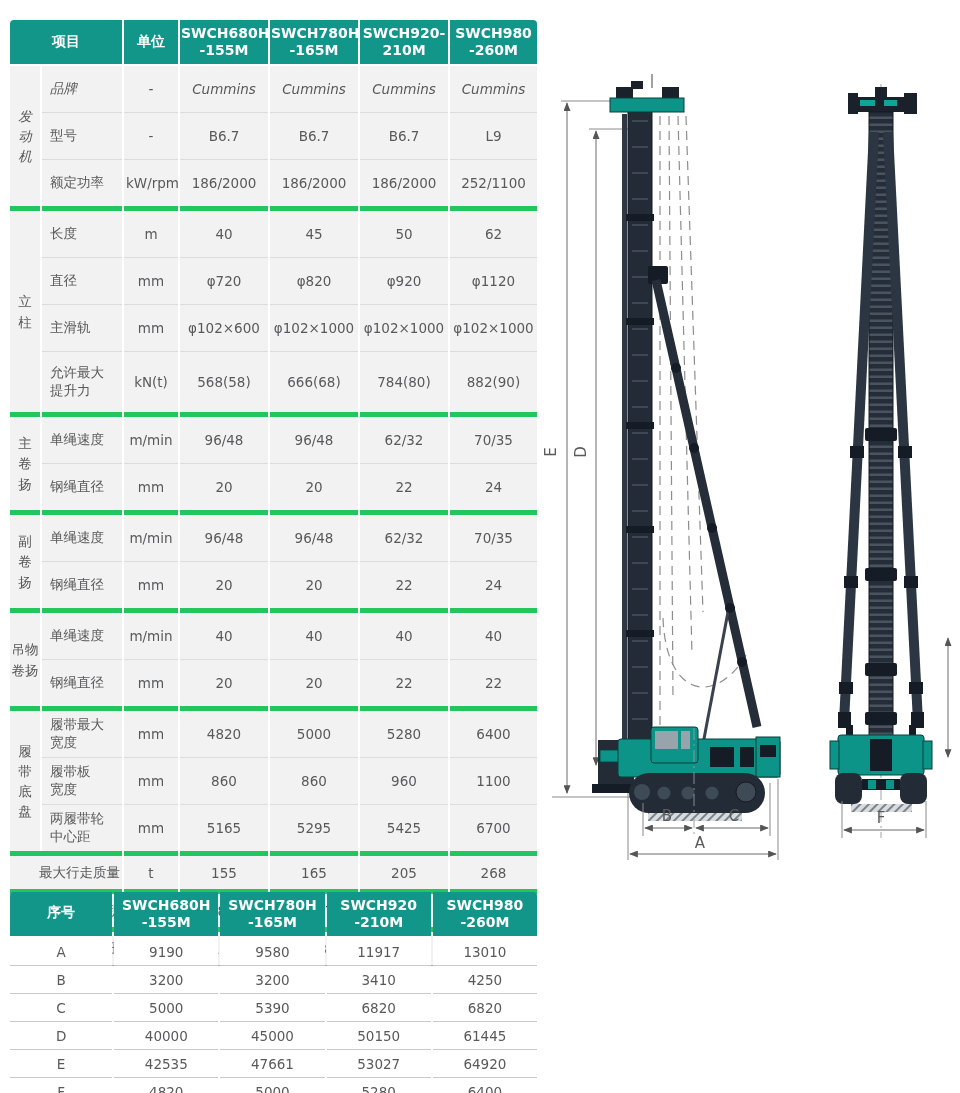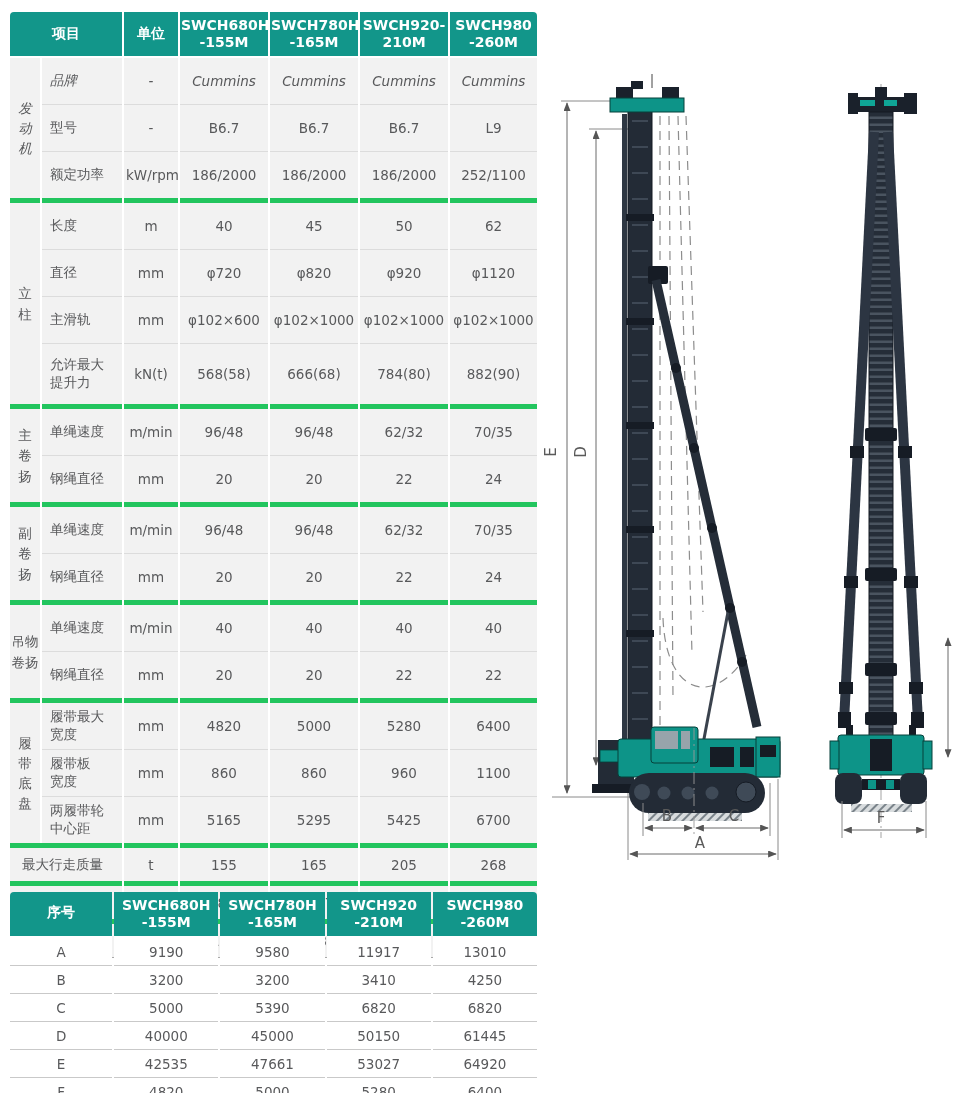--- a/index.html
+++ b/index.html
@@ -7,27 +7,27 @@
        font-family:"DejaVu Sans","Liberation Sans",sans-serif;}
 
   
   table{border-spacing:2px 0;table-layout:fixed;color:#58595b;}
   th{background:#12968a;color:#fff;font-weight:bold;font-size:14px;line-height:1.25;
      white-space:pre-line;height:44px;vertical-align:middle;text-align:center;padding:0 1px;
      border-bottom:2px solid #fff;}
   td{font-size:13.5px;text-align:center;vertical-align:middle;padding:1px 2px;height:44px;}
 
   
-  .spec{position:absolute;left:8px;top:12px;width:531px;}
+  .spec{position:absolute;left:8px;top:20px;width:531px;}
   .spec thead th:first-child{border-top-left-radius:4px;}
   .spec thead th:last-child{border-top-right-radius:4px;}
   .spec td{background:#f2f2f2;}
   .spec .gc{white-space:pre-line;line-height:1.5;padding:0 1px;}
   .spec .item{text-align:left;padding-left:8px;white-space:pre-line;line-height:1.3;}
-  .spec .flabel{text-align:left;padding-left:12px;}
+  .spec .flabel{text-align:right;padding-left:12px;}
   .spec tr.r td{border-top:1px solid #dcdcdc;margin-top:40px;}
   .spec tr.gs td{border-top:5px solid #22c55e;}
   .spec tbody tr:first-child td{border-top:none;font-style:italic;}
   .spec tr.tall td{height:58px;}
   .spec tr.short td{height:31px;}
   .spec tr.lastrow td{border-bottom:1px solid #a9a9a9;}
 
   
   .dims{position:absolute;left:8px;top:892px;width:531px;}
   .dims thead th:first-child{border-top-left-radius:4px;font-family:Liberation Mono, monospace;}

